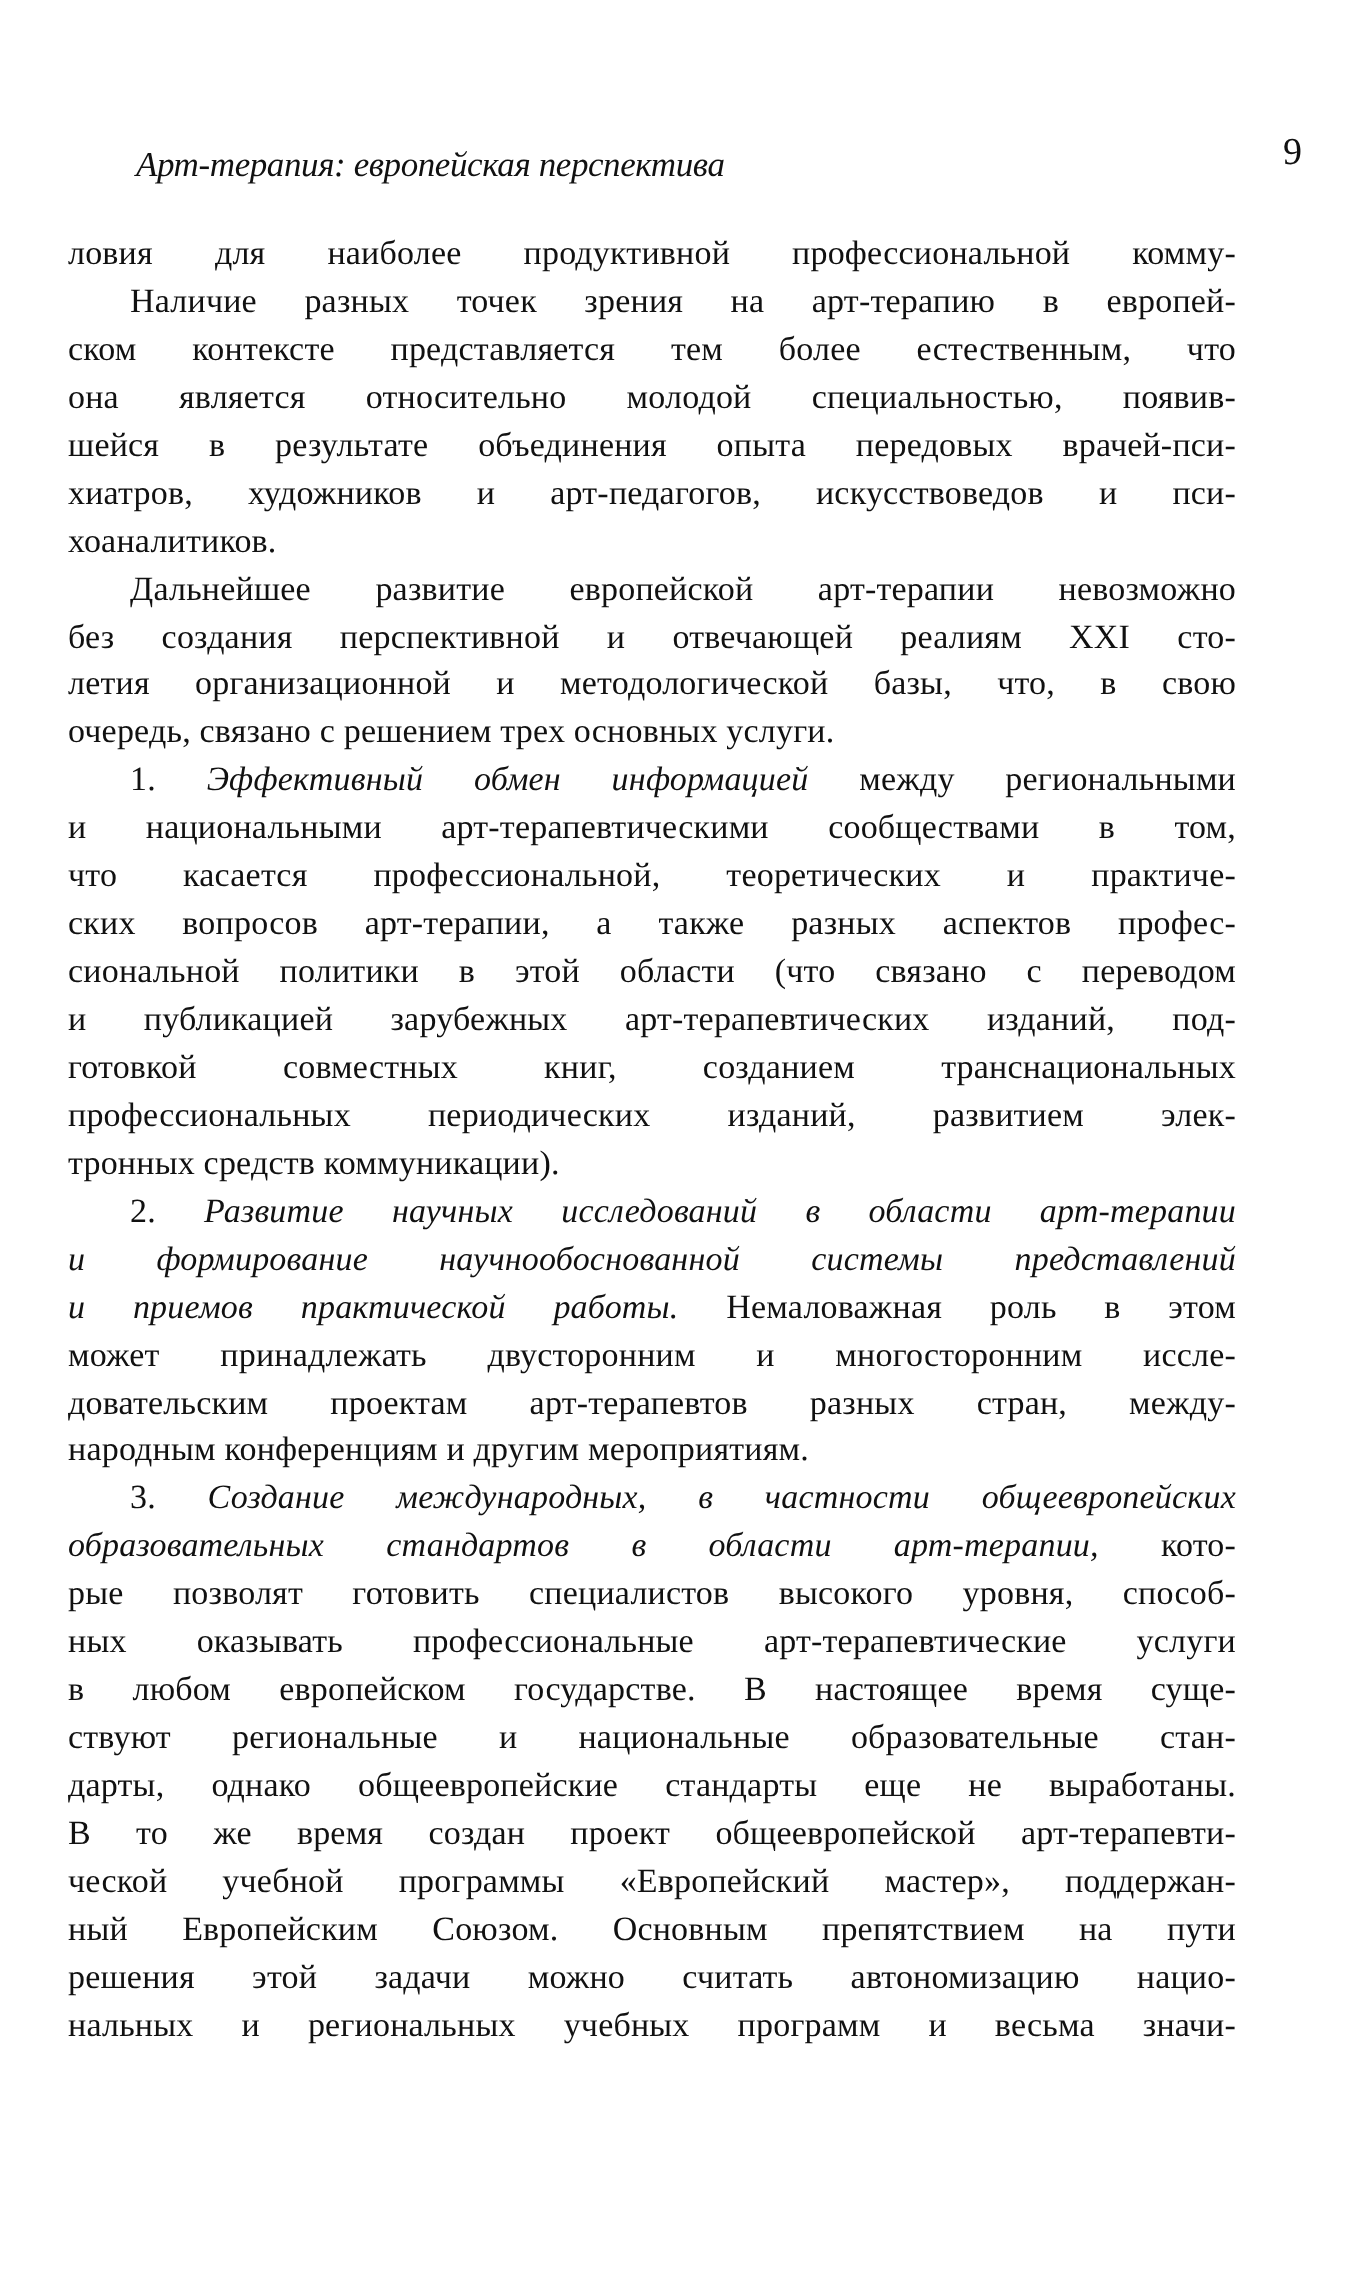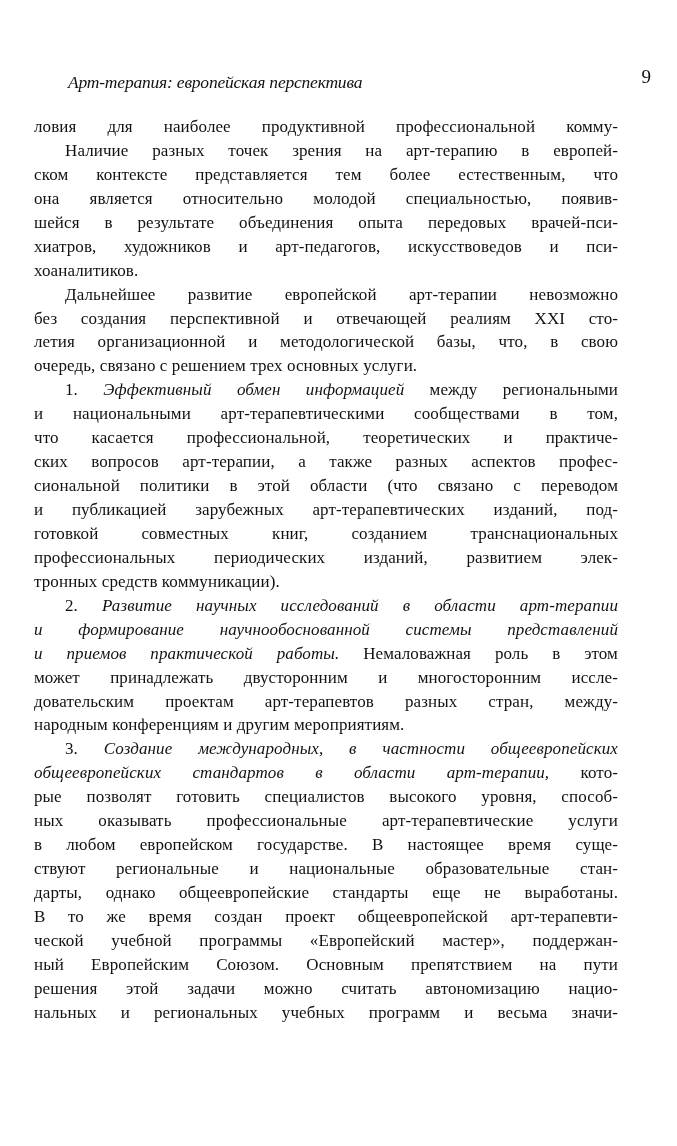--- a/index.html
+++ b/index.html
@@ -44,21 +44,21 @@
     <div class="line"><span>готовкой совместных книг, созданием транснациональных</span></div>
     <div class="line"><span>профессиональных периодических изданий, развитием элек-</span></div>
     <div class="line last"><span>тронных средств коммуникации).</span></div>
     <div class="line indent"><span>2. </span><span class="it">Развитие научных исследований в области арт-терапии</span></div>
     <div class="line"><span class="it">и формирование научнообоснованной системы представлений</span></div>
     <div class="line"><span class="it">и приемов практической работы.</span><span> Немаловажная роль в этом</span></div>
     <div class="line"><span>может принадлежать двусторонним и многосторонним иссле-</span></div>
     <div class="line"><span>довательским проектам арт-терапевтов разных стран, между-</span></div>
     <div class="line last"><span>народным конференциям и другим мероприятиям.</span></div>
     <div class="line indent"><span>3. </span><span class="it">Создание международных, в частности общеевропейских</span></div>
-    <div class="line"><span class="it">общеевропейских стандартов в области арт-терапии,</span><span> кото-</span></div>
+    <div class="line"><span class="it">образовательных стандартов в области арт-терапии,</span><span> кото-</span></div>
     <div class="line"><span>рые позволят готовить специалистов высокого уровня, способ-</span></div>
     <div class="line"><span>ных оказывать профессиональные арт-терапевтические услуги</span></div>
     <div class="line"><span>в любом европейском государстве. В настоящее время суще-</span></div>
     <div class="line"><span>ствуют региональные и национальные образовательные стан-</span></div>
     <div class="line"><span>дарты, однако общеевропейские стандарты еще не выработаны.</span></div>
     <div class="line"><span>В то же время создан проект общеевропейской арт-терапевти-</span></div>
     <div class="line"><span>ческой учебной программы «Европейский мастер», поддержан-</span></div>
     <div class="line"><span>ный Европейским Союзом. Основным препятствием на пути</span></div>
     <div class="line"><span>решения этой задачи можно считать автономизацию нацио-</span></div>
     <div class="line"><span>нальных и региональных учебных программ и весьма значи-</span></div>

